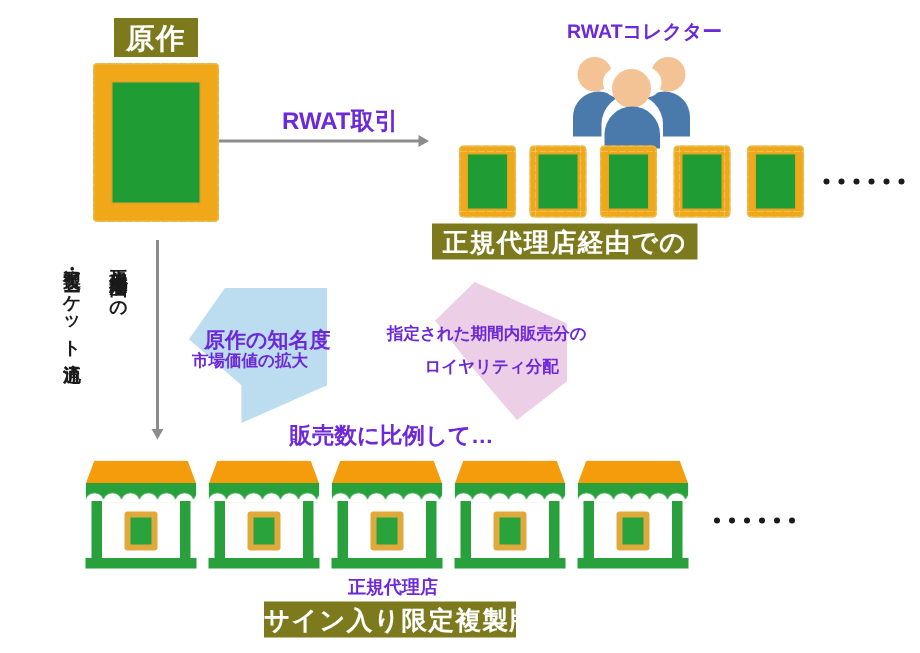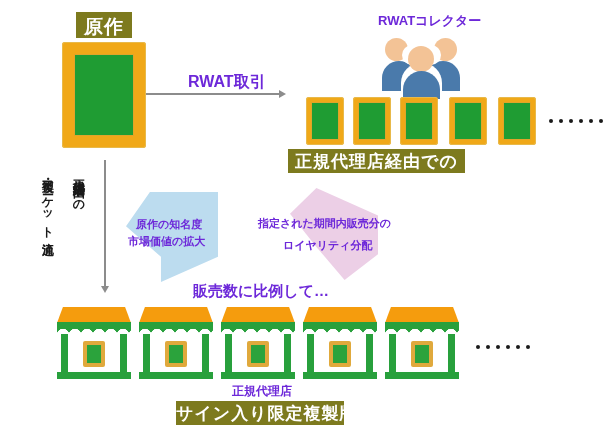--- a/index.html
+++ b/index.html
@@ -194,21 +194,21 @@
   <div class="abs vtext" style="left:42px;top:170px;font-size:12px;">複製・マーケット流通</div>
   <div class="abs vtext" style="left:73px;top:170px;font-size:12px;">正規代理店経由での</div>
 
   <div class="abs v-arrow-line" style="left:104px;top:160px;height:127px;"></div>
   <div class="abs v-arrow-head" style="left:101px;top:286px;"></div>
 
   <div class="abs" style="left:126px;top:192px;width:92px;height:90px;">
     <div class="chev-blue" style="position:absolute;left:0;top:0;width:92px;height:90px;
          clip-path:polygon(100% 0, 100% 72%, 38% 100%, 38% 72%, 0 38%, 26% 0);"></div>
   </div>
-  <div class="abs caption" style="left:136px;top:217px;font-size:11px;">原作の知名度</div>
+  <div class="abs caption" style="left:136px;top:217px;font-size:14px;">原作の知名度</div>
   <div class="abs caption" style="left:128px;top:234px;font-size:11px;">市場価値の拡大</div>
 
   <div class="abs" style="left:290px;top:188px;width:88px;height:92px;">
     <div class="chev-pink" style="position:absolute;left:0;top:0;width:88px;height:92px;
          clip-path:polygon(30% 0, 100% 30%, 100% 72%, 62% 100%, 30% 64%, 0 28%);"></div>
   </div>
   <div class="abs caption" style="left:283px;top:238px;font-size:11px;">ロイヤリティ分配</div>
   <div class="abs caption" style="left:258px;top:216px;font-size:11px;">指定された期間内販売分の</div>
 
   <div class="abs caption" style="left:193px;top:281px;font-size:15px;">販売数に比例して…</div>

